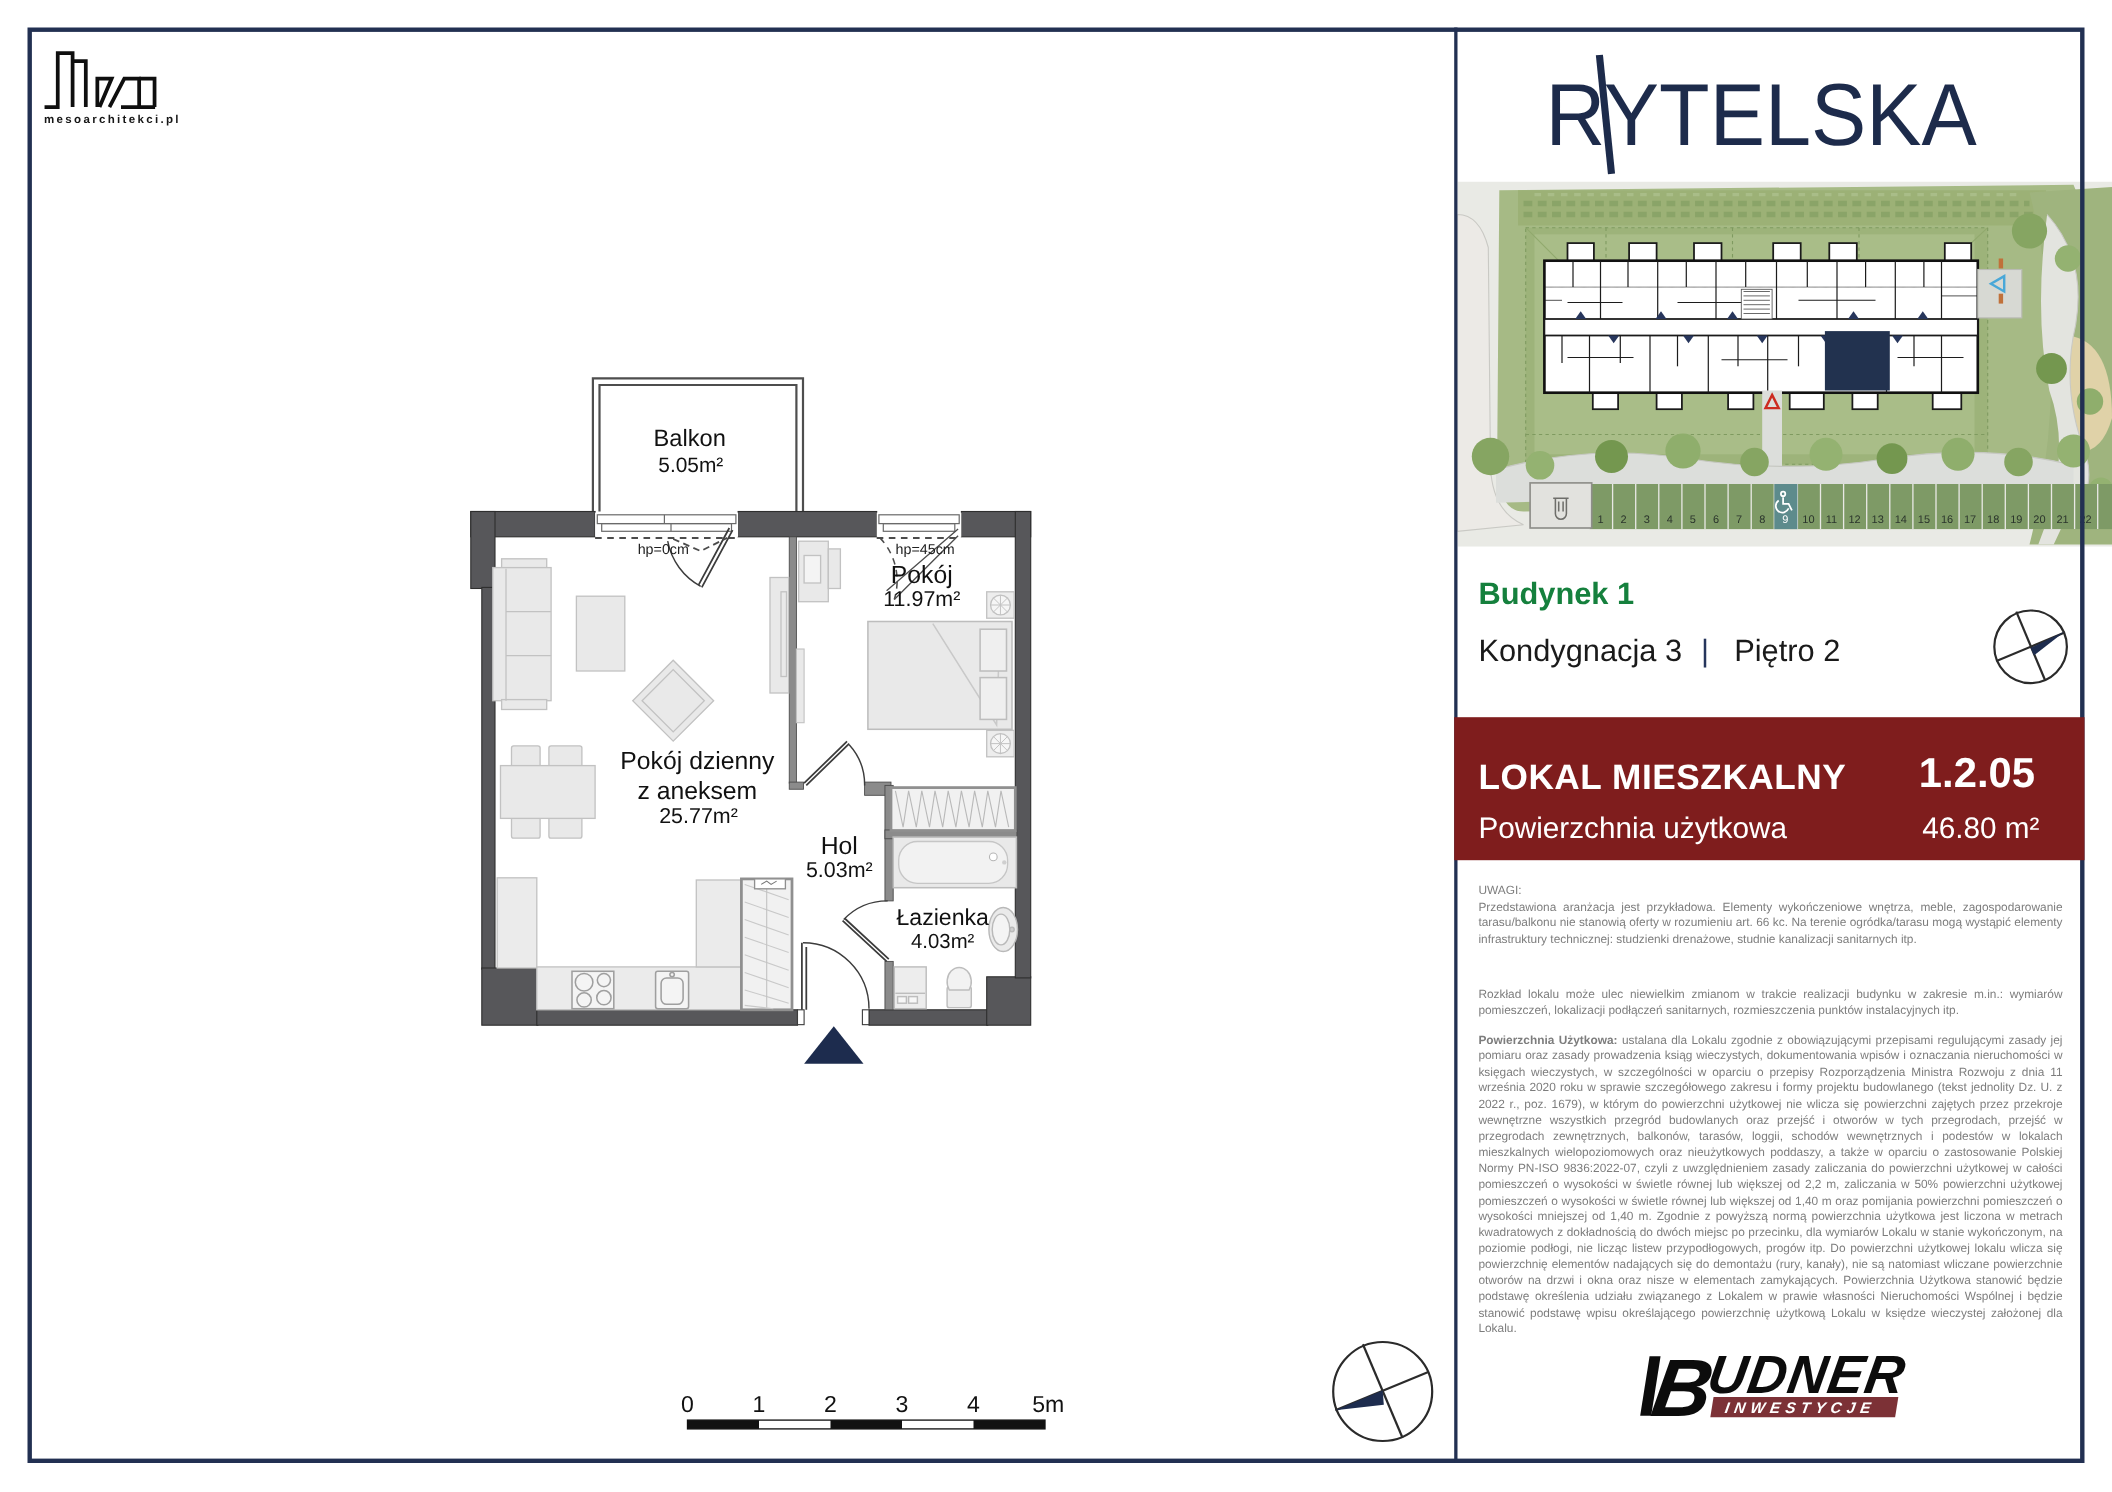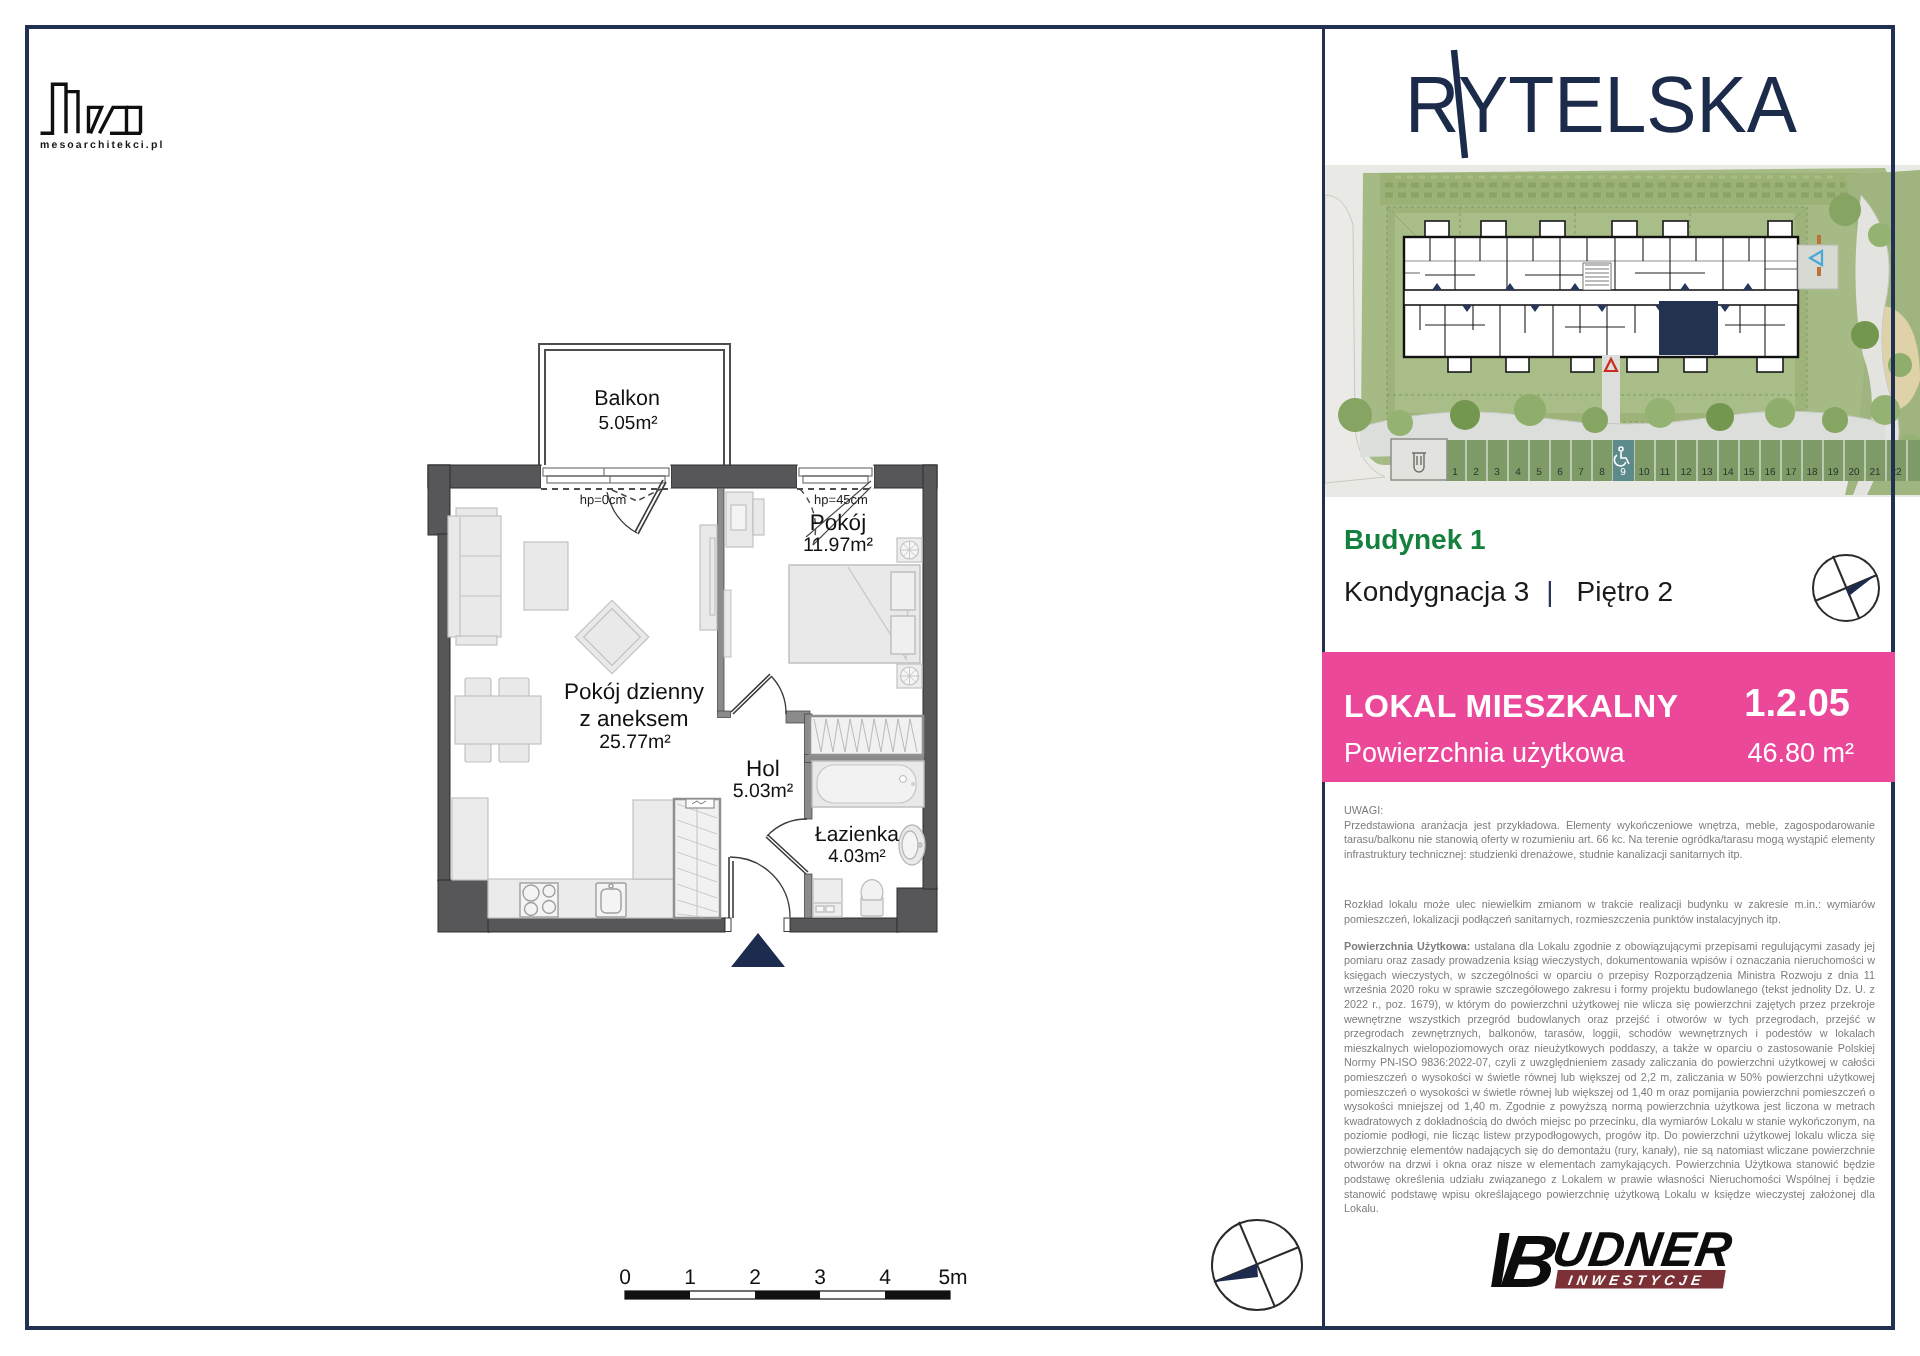--- a/index.html
+++ b/index.html
@@ -225,21 +225,21 @@
         <path d="M92,291 v9 M96,291 v9"></path>
       </g>
     </g>
   </svg>
   </div>
 
   <div class="abs" style="left:25px;top:25px;width:1870px;height:1305px;border:4px solid #223052;box-sizing:border-box;"></div>
 
   <div class="abs" style="left:1322px;top:25px;width:3px;height:1305px;background:#223052;"></div>
 
-  <div class="abs" id="meso" style="left:0px;top:0px;width:260px;height:130px;margin-top:36px;">
+  <div class="abs" id="meso" style="left:0px;top:0px;width:260px;height:130px;">
   <svg width="260" height="130" viewBox="0 0 260 130">
     <g stroke="#0f0f0f" stroke-width="3.4" fill="none">
       <path d="M40.5,97.3 H52.5 V48.2 H66 V97.3"></path>
       <path d="M66,55.6 H78 V97.3"></path>
       <path d="M88.5,97.3 V71.4 H101.5 L90.5,97.3"></path>
       <path d="M99.5,97.3 L113,71.4 H126.5 V97.3"></path>
       <path d="M110,97.3 H141"></path>
       <path d="M126.5,71.4 H140.5 V97.3"></path>
     </g>
     <text x="40" y="112" font-size="10.5" font-weight="bold" letter-spacing="2.1" fill="#171717">mesoarchitekci.pl</text>
@@ -506,21 +506,21 @@
       <line x1="10" y1="54" x2="72" y2="28"></line>
     </g>
     <polygon points="41,42 72,27 44,49" fill="#1d2c4e"></polygon>
   </svg>
   </div>
 
   <div class="abs" style="left:1344px;top:524px;font-size:28px;font-weight:bold;color:#15803d;">Budynek 1</div>
 
   <div class="abs" style="left:1344px;top:576px;font-size:28px;color:#1a1a1a;">Kondygnacja 3<span style="color:#26355c;padding:0 23px 0 17px;">|</span>Piętro 2</div>
 
-  <div class="abs" style="left:1322px;top:652px;width:573px;height:130px;background:#ec4899;color:#ffffff;">
+  <div class="abs" style="left:1322px;top:652px;width:573px;height:130px;background:#7f1d1d;color:#ffffff;">
 
     <div class="abs" style="left:22px;top:36px;font-size:32px;font-weight:bold;letter-spacing:0.5px;">LOKAL MIESZKALNY</div>
 
     <div class="abs" style="right:45px;top:30px;font-size:38px;font-weight:bold;">1.2.05</div>
 
     <div class="abs" style="left:22px;top:86px;font-size:27px;">Powierzchnia użytkowa</div>
 
     <div class="abs" style="right:41px;top:86px;font-size:27px;">46.80 m²</div>
   </div>
 

